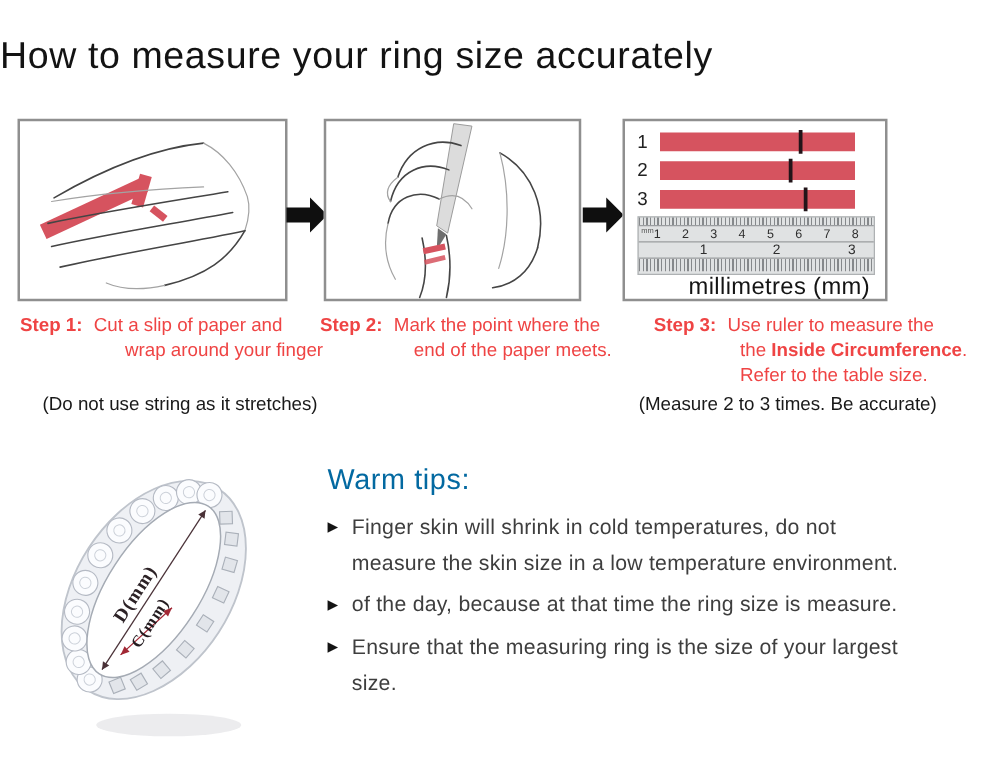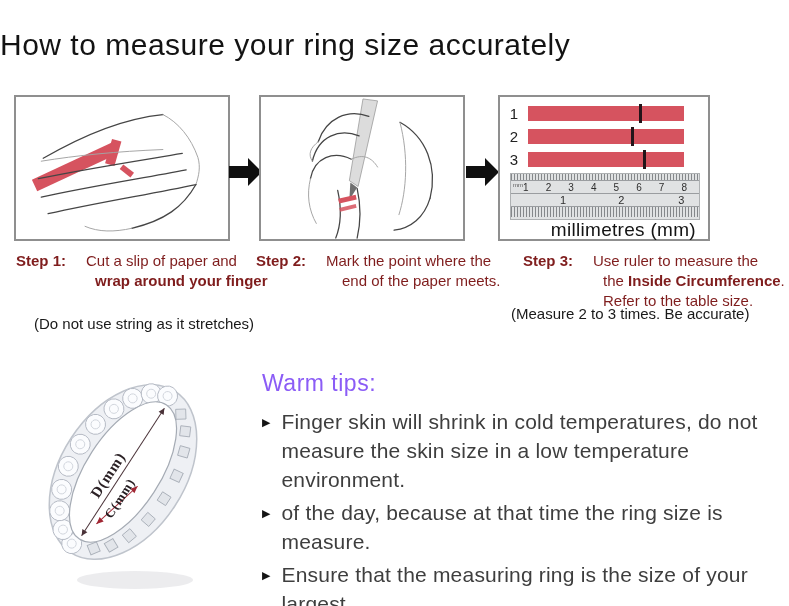--- a/index.html
+++ b/index.html
@@ -24,34 +24,34 @@
   .panel-2{left:259px;width:206px;}
   .panel-3{left:498px;width:212px;}
   .panel svg{display:block;width:100%;height:100%;}
 
   
   .flow-arrow{position:absolute;top:157px;width:34px;height:30px;}
   .flow-arrow-1{left:229px;}
   .flow-arrow-2{left:466px;}
 
   
-  .caption{position:absolute;top:251px;display:flex;gap:20px;font-size:15px;line-height:20px;color:#7f1d1d;}
+  .caption{position:absolute;top:251px;display:flex;gap:9px;font-size:15px;line-height:20px;color:#ef4444;}
   .cap-1{left:16px;}
   .cap-2{left:256px;}
   .cap-3{left:523px;}
   .caption .step-label{font-weight:700;white-space:nowrap;}
   .caption .cap-lines div{white-space:nowrap;}
-  .cap-1 .cap-lines div:nth-child(2){margin-left:9px;font-weight:bold;}
+  .cap-1 .cap-lines div:nth-child(2){margin-left:25px;}
   .cap-2 .cap-lines div:nth-child(2){margin-left:16px;}
   .cap-3 .cap-lines div:nth-child(2),
   .cap-3 .cap-lines div:nth-child(3){margin-left:10px;}
 
   .note{position:absolute;font-size:15px;color:#191919;white-space:nowrap;margin-left:16px;}
   .note-1{left:18px;top:315px;}
-  .note-3{left:495px;top:305px;}
+  .note-3{left:495px;top:315px;}
 
   
   .strips{position:absolute;left:8px;top:8px;width:196px;}
   .strip-row{display:flex;align-items:center;height:16px;margin-bottom:7px;}
   .strip-label{width:12px;font-size:15px;color:#222;text-align:center;}
   .strip-bar{position:relative;height:15px;width:156px;margin-left:8px;background:var(--strip_red);}
   .strip-mark{position:absolute;top:-2px;width:3px;height:19px;background:var(--mark_dark);}
   .ruler{position:absolute;left:10px;top:76px;width:190px;height:47px;background:#e0e2e3;border:1px solid #aeb1b3;}
   .ruler-ticks{background:repeating-linear-gradient(90deg,#85888b 0 1px,rgba(0,0,0,0) 1px 3px);}
   .ruler-ticks.top{height:7px;border-bottom:1px solid #9a9da0;}
@@ -64,25 +64,25 @@
   .inch-1{left:26%;} .inch-2{left:57%;} .inch-3{left:89%;}
   .mm-caption{position:absolute;right:12px;top:122px;font-size:19px;color:#141414;letter-spacing:.3px;margin-left:40px;}
 
   
   .ring-wrap{position:absolute;left:5px;top:368px;width:250px;height:232px;}
   .ring-wrap svg{width:100%;height:100%;}
   .ring-label{font-family:"Liberation Serif",serif;font-weight:700;letter-spacing:1px;}
 
   
   .tips-heading{position:absolute;left:262px;top:370px;font-size:23px;font-weight:400;
-                letter-spacing:.5px;color:#8b5cf6;}
+                letter-spacing:.5px;color:#0369a1;}
   .tips{position:absolute;left:262px;top:407px;width:520px;}
   .tip{display:flex;gap:11px;margin-bottom:4px;}
   .tip-bullet{font-size:11px;line-height:29px;color:#141414;flex:0 0 auto;margin-top:1px;}
-  .tip-lines{font-size:21px;line-height:29px;color:#3e3e3e;letter-spacing:.2px;}
+  .tip-lines{font-size:17px;line-height:29px;color:#3e3e3e;letter-spacing:.2px;}
 
   .sketch{stroke:#454545;stroke-width:1.3;fill:none;stroke-linecap:round;}
   .sketch.light{stroke:#a3a3a3;stroke-width:1;}
 </style>
 </head>
 <body>
 
 <div class="canvas">
 
   <div class="title">How to measure your ring size accurately</div>

